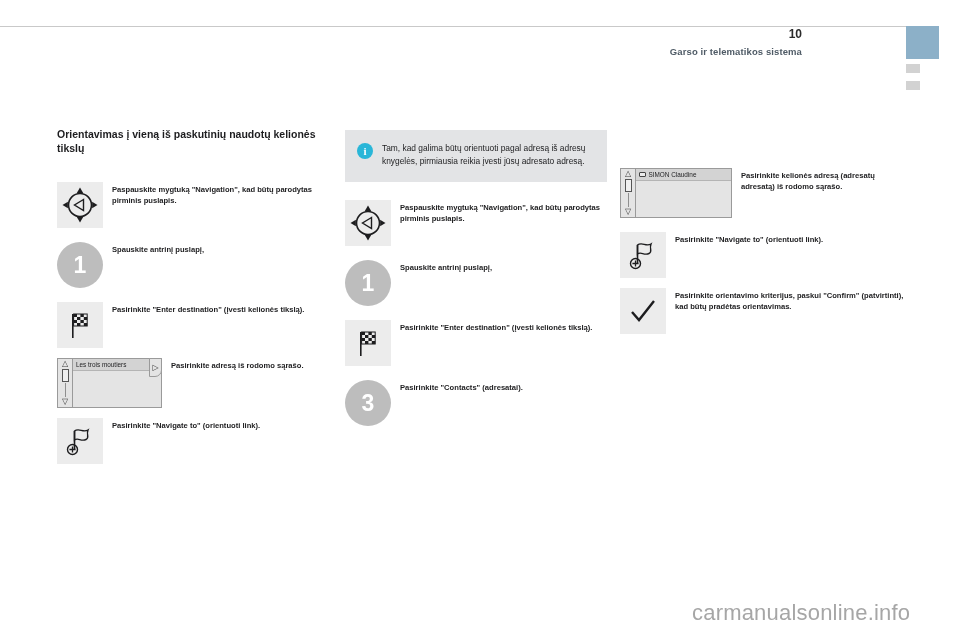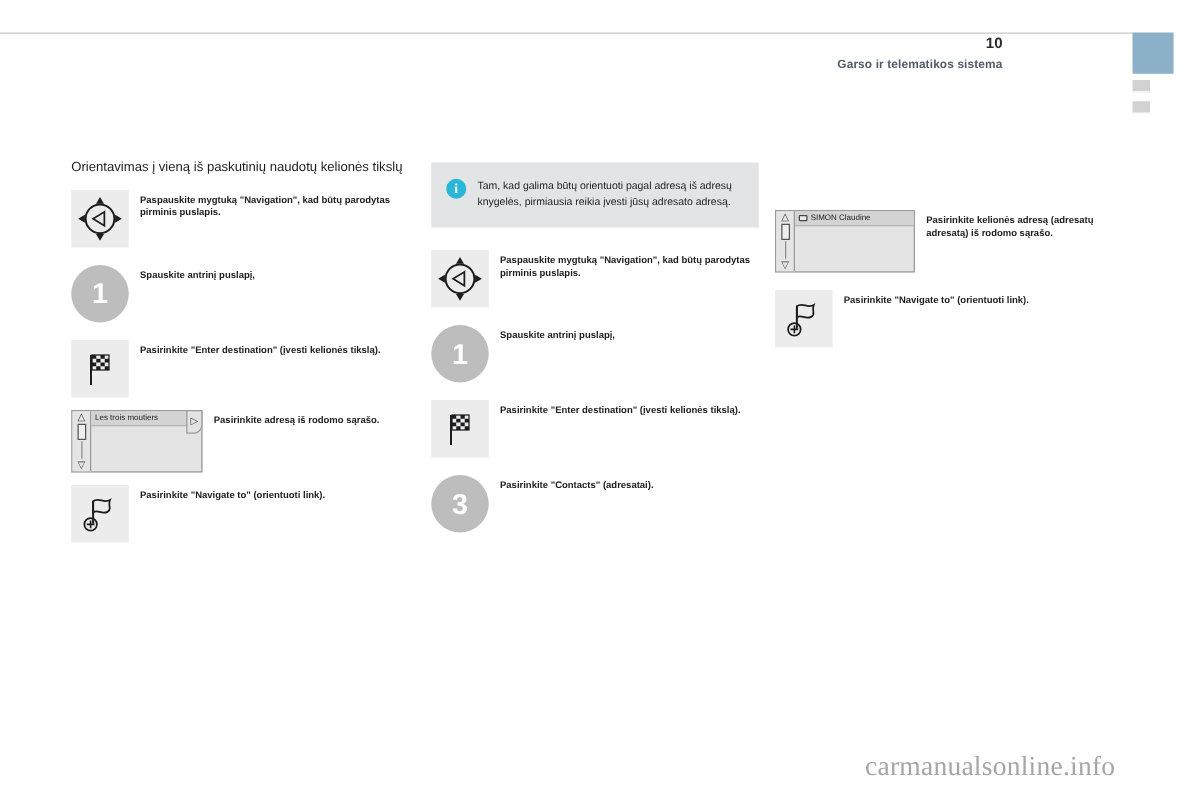--- a/index.html
+++ b/index.html
@@ -48,23 +48,23 @@
   .side-tab.t1 { top: 64px; }
   .side-tab.t2 { top: 81px; }
 
   
   .col { position: absolute; top: 128px; }
   .col-a { left: 57px;  width: 275px; }
   .col-b { left: 345px; width: 262px; }
   .col-c { left: 620px; width: 290px; }
 
   .sec-title {
-    font-size: 10.5px; font-weight: normal; line-height: 13.5px;
+    font-size: 10.5px; font-weight: bold; line-height: 13.5px;
     color: #1d1d1f;
-    margin-bottom: 10px;
+    margin-bottom: 27px;
   }
 
   
   .row { display: flex; align-items: flex-start; }
 
   .icon-box {
     width: 46px; height: 46px;
     background: #ececec;
     flex: 0 0 46px;
     position: relative;
@@ -171,21 +171,21 @@
     padding-left: 9px;
     font-size: 8.4px; line-height: 13.2px;
     color: #1d1d1f;
   }
 
   
   .watermark {
     position: absolute; left: 692px; top: 600px;
     font-size: 22px; color: #a6a6a6;
     letter-spacing: .2px;
-    font-family: Liberation Serif, serif;
+    font-family: Liberation Sans, sans-serif;
   }
   .right-edge {
     position: absolute; left: 939px; top: 0;
     width: 21px; height: 640px; background: #ffffff;
   }
 </style>
 </head>
 <body>
 
 <div id="page">
@@ -376,19 +376,27 @@
           <path d="M17.5 13 C22 9.5, 26 15, 31 12 C29 17, 33 19.5, 29 21.5 C24 24, 21 19, 17.5 22 Z" fill="none" stroke="#1d1d1f" stroke-width="1.4"></path>
           <circle cx="15.5" cy="31.5" r="5" fill="none" stroke="#1d1d1f" stroke-width="1.4"></circle>
           <path d="M12.4 31.5 h6.2 M15.5 28.4 v6.2" stroke="#1d1d1f" stroke-width="1.3"></path>
         </svg>
       </div>
       <div class="row-txt">Pasirinkite "Navigate to" (orientuoti link).</div>
     </div>
 
     <div class="spacer-10"></div>
 
+    <div class="row">
+      <div class="icon-box">
+        <svg viewBox="0 0 46 46" width="46" height="46">
+          <path d="M12 24 L19 32 L34 13" fill="none" stroke="#1d1d1f" stroke-width="2.4"></path>
+        </svg>
+      </div>
+      <div class="row-txt">Pasirinkite orientavimo kriterijus, paskui "Confirm" (patvirtinti), kad būtų pradėtas orientavimas.</div>
+    </div>
 
   </div>
 
   <div class="watermark">carmanualsonline.info</div>
   <div class="right-edge"></div>
 
 </div>
 
 </body></html>

